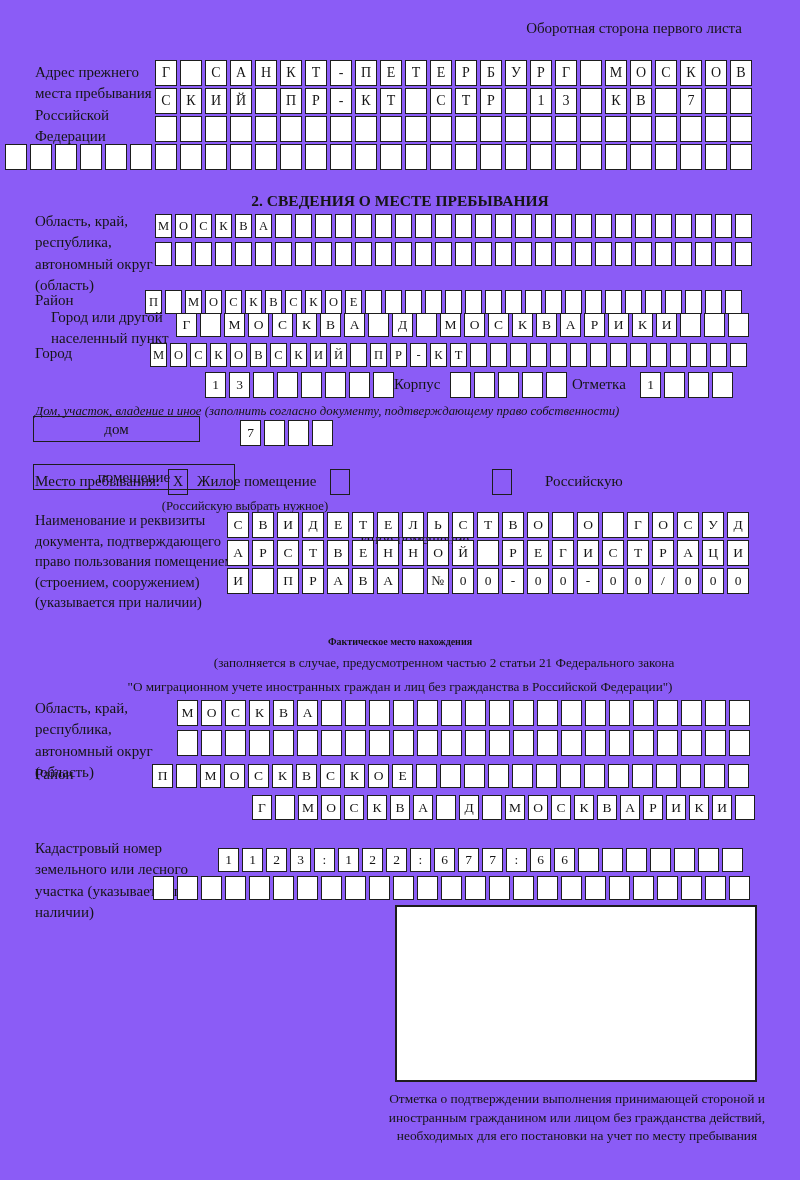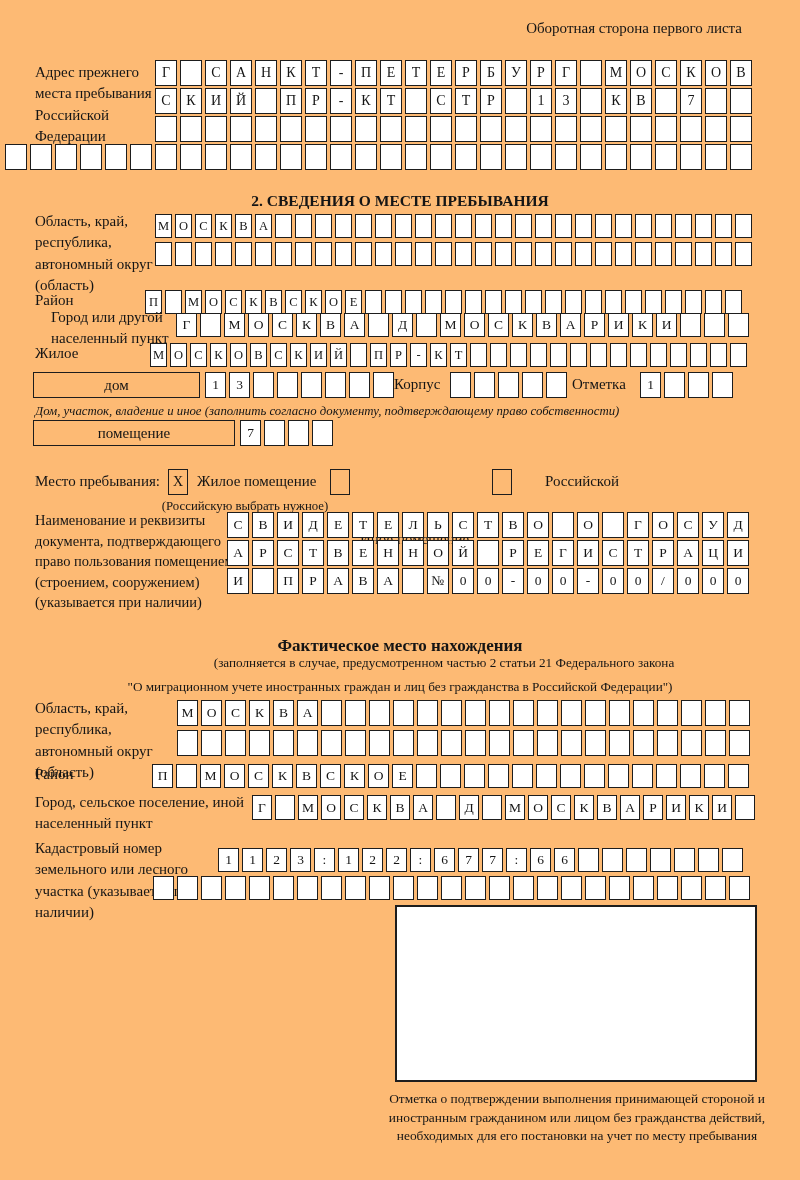--- a/index.html
+++ b/index.html
@@ -1,34 +1,34 @@
 <!DOCTYPE html>
 <html><head>
 <meta charset="utf-8">
 <style>
   html,body{margin:0;padding:0;background:#fff;}
-  .page{position:relative;width:800px;height:1180px;background:#fdba74;
+  .page{position:relative;width:800px;height:1180px;background:#8b5cf6;
         font-family:"Liberation Serif","DejaVu Serif",serif;color:#151515;overflow:hidden;}
   .abs{position:absolute;}
   .lbl{font-size:15px;line-height:1.42;}
   .cap{font-size:12.8px;line-height:1.3;}
   .title{font-weight:bold;font-size:15.5px;text-align:center;width:100%;}
   .center{text-align:center;width:100%;}
   .cells{display:flex;}
   .cell{box-sizing:border-box;border:1.6px solid #1d1d1d;background:#fff;
         display:flex;align-items:center;justify-content:center;
         font-size:13.5px;font-weight:normal;flex:0 0 auto;}
   .r25{gap:3px;} .r25 .cell{width:22px;height:26px;font-size:14px;}
   .r20{gap:3px;} .r20 .cell{width:17px;height:24px;font-size:12.5px;}
   .r24{gap:3px;} .r24 .cell{width:21px;height:24px;}
   .r24h{gap:3px;} .r24h .cell{width:21px;height:26px;}
   .r23{gap:3px;} .r23 .cell{width:20px;height:25px;}
   .rdoc{gap:3px;} .rdoc .cell{width:22px;height:26px;}
   .fieldbox{box-sizing:border-box;border:1.6px solid #1d1d1d;height:26px;
-        display:flex;align-items:center;justify-content:center;font-size:15px;}
+        display:flex;align-items:center;justify-content:center;font-size:15px;margin-top:44px;}
   .checkbox{box-sizing:border-box;border:1.6px solid #1d1d1d;width:20px;height:26px;
         display:flex;align-items:center;justify-content:center;font-size:14px;}
   .inline-lbl{font-size:15px;}
   .bigbox{box-sizing:border-box;border:2px solid #1d1d1d;background:#fff;}
 </style>
 </head>
 <body>
 
 <div class="page">
 
@@ -269,21 +269,21 @@
       <span class="cell">А</span>
       <span class="cell">Р</span>
       <span class="cell">И</span>
       <span class="cell">К</span>
       <span class="cell">И</span>
       <span class="cell"></span>
       <span class="cell"></span>
       <span class="cell"></span>
     </div>
 
-  <div class="abs lbl" style="left:35px;top:343px;">Жилое</div>
+  <div class="abs lbl" style="left:35px;top:343px;">Город</div>
   <div class="abs cells r20" style="left:150px;top:343px;">
       <span class="cell">М</span>
       <span class="cell">О</span>
       <span class="cell">С</span>
       <span class="cell">К</span>
       <span class="cell">О</span>
       <span class="cell">В</span>
       <span class="cell">С</span>
       <span class="cell">К</span>
       <span class="cell">И</span>
@@ -345,21 +345,21 @@
       <span class="cell"></span>
       <span class="cell"></span>
     </div>
 
   <div class="abs inline-lbl" style="left:35px;top:473px;">Место пребывания:</div>
   <div class="abs checkbox" style="left:168px;top:469px;">X</div>
   <div class="abs inline-lbl" style="left:197px;top:473px;">Жилое помещение</div>
   <div class="abs checkbox" style="left:330px;top:469px;"></div>
   <div class="abs inline-lbl" style="left:360px;top:491px;margin-top:40px;">Иное помещение</div>
   <div class="abs checkbox" style="left:492px;top:469px;"></div>
-  <div class="abs inline-lbl" style="left:545px;top:473px;">Российской</div>
+  <div class="abs inline-lbl" style="left:545px;top:473px;">Российскую</div>
   <div class="abs cap" style="left:150px;top:498px;width:190px;text-align:center;">(Российскую выбрать нужное)</div>
 
   <div class="abs lbl" style="left:35px;top:510px;width:205px;font-size:14.5px;">Наименование и реквизиты документа, подтверждающего право пользования помещением (строением, сооружением) (указывается при наличии)</div>
   <div class="abs cells rdoc" style="left:227px;top:512px;">
       <span class="cell">С</span>
       <span class="cell">В</span>
       <span class="cell">И</span>
       <span class="cell">Д</span>
       <span class="cell">Е</span>
       <span class="cell">Т</span>
@@ -419,21 +419,21 @@
       <span class="cell">0</span>
       <span class="cell">-</span>
       <span class="cell">0</span>
       <span class="cell">0</span>
       <span class="cell">/</span>
       <span class="cell">0</span>
       <span class="cell">0</span>
       <span class="cell">0</span>
     </div>
 
-  <div class="abs title" style="top:636px;left:0;font-size:17px;">Фактическое место нахождения</div>
+  <div class="abs title" style="top:636px;left:0;font-size:10px;">Фактическое место нахождения</div>
   <div class="abs cap center" style="top:654px;left:0;font-size:13.2px;margin-left:44px;">(заполняется в случае, предусмотренном частью 2 статьи 21 Федерального закона</div>
   <div class="abs cap center" style="top:678px;left:0;font-size:13.2px;">"О миграционном учете иностранных граждан и лиц без гражданства в Российской Федерации")</div>
 
   <div class="abs lbl" style="left:35px;top:698px;width:148px;">Область, край, республика, автономный округ (область)</div>
   <div class="abs cells r24h" style="left:177px;top:700px;">
       <span class="cell">М</span>
       <span class="cell">О</span>
       <span class="cell">С</span>
       <span class="cell">К</span>
       <span class="cell">В</span>
@@ -506,21 +506,20 @@
       <span class="cell"></span>
       <span class="cell"></span>
       <span class="cell"></span>
       <span class="cell"></span>
       <span class="cell"></span>
       <span class="cell"></span>
       <span class="cell"></span>
       <span class="cell"></span>
     </div>
 
-  <div class="abs lbl" style="left:35px;top:792px;width:215px;">Город, сельское поселение, иной населенный пункт</div>
   <div class="abs cells r23" style="left:252px;top:795px;">
       <span class="cell">Г</span>
       <span class="cell"></span>
       <span class="cell">М</span>
       <span class="cell">О</span>
       <span class="cell">С</span>
       <span class="cell">К</span>
       <span class="cell">В</span>
       <span class="cell">А</span>
       <span class="cell"></span>

